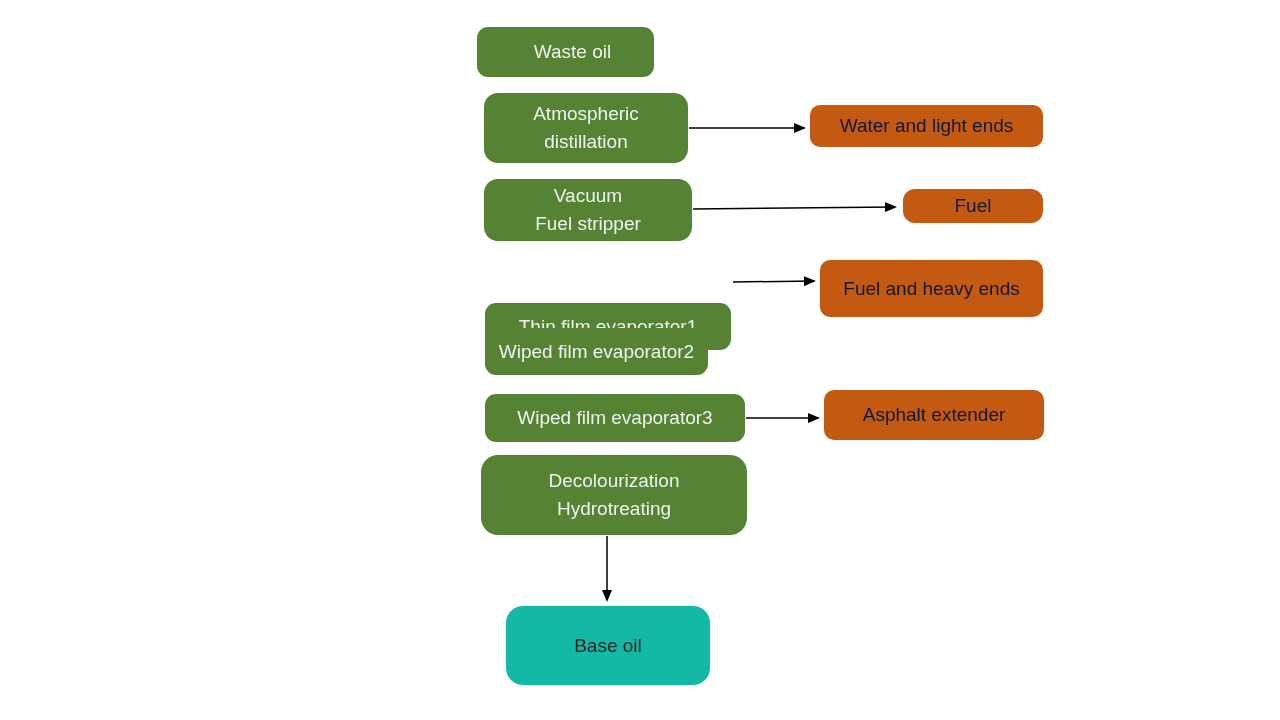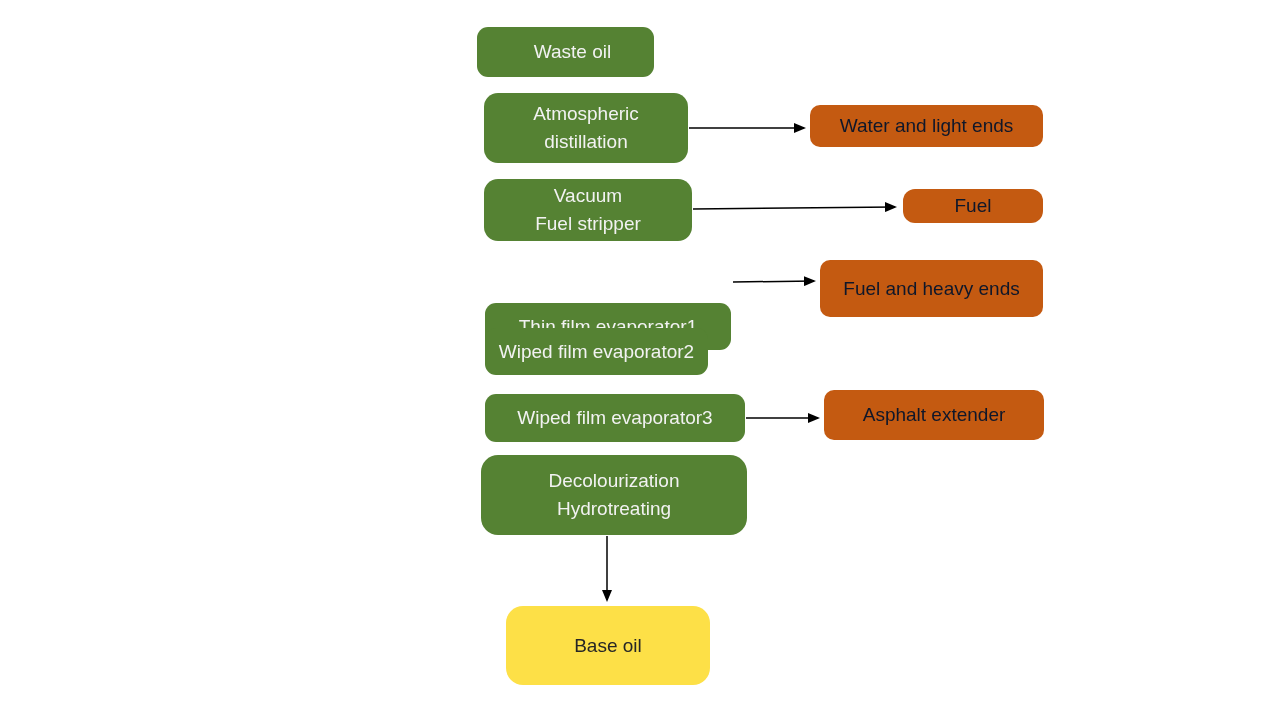--- a/index.html
+++ b/index.html
@@ -40,21 +40,21 @@
     background: #558233;
     color: #F2F2F2;
     border-radius: 11px;
   }
   .output {
     background: #C45A11;
     color: #0f172a;
     border-radius: 10px;
   }
   .final {
-    background: #fde047;
+    background: #14b8a6;
     color: #262626;
     border-radius: 17px;
   }
   
   .n-waste   { left: 477px; top: 27px;  width: 177px; height: 50px; padding-left: 14px; }
   .n-atm     { left: 484px; top: 93px;  width: 204px; height: 70px; border-radius: 14px; }
   .n-vac     { left: 484px; top: 179px; width: 208px; height: 62px; border-radius: 14px; }
   .n-thin    { left: 485px; top: 257px; width: 246px; height: 47px; margin-top: 46px; }
   .n-wiped2  { left: 485px; top: 328px; width: 223px; height: 47px; }
   .n-wiped3  { left: 485px; top: 394px; width: 260px; height: 48px; }

